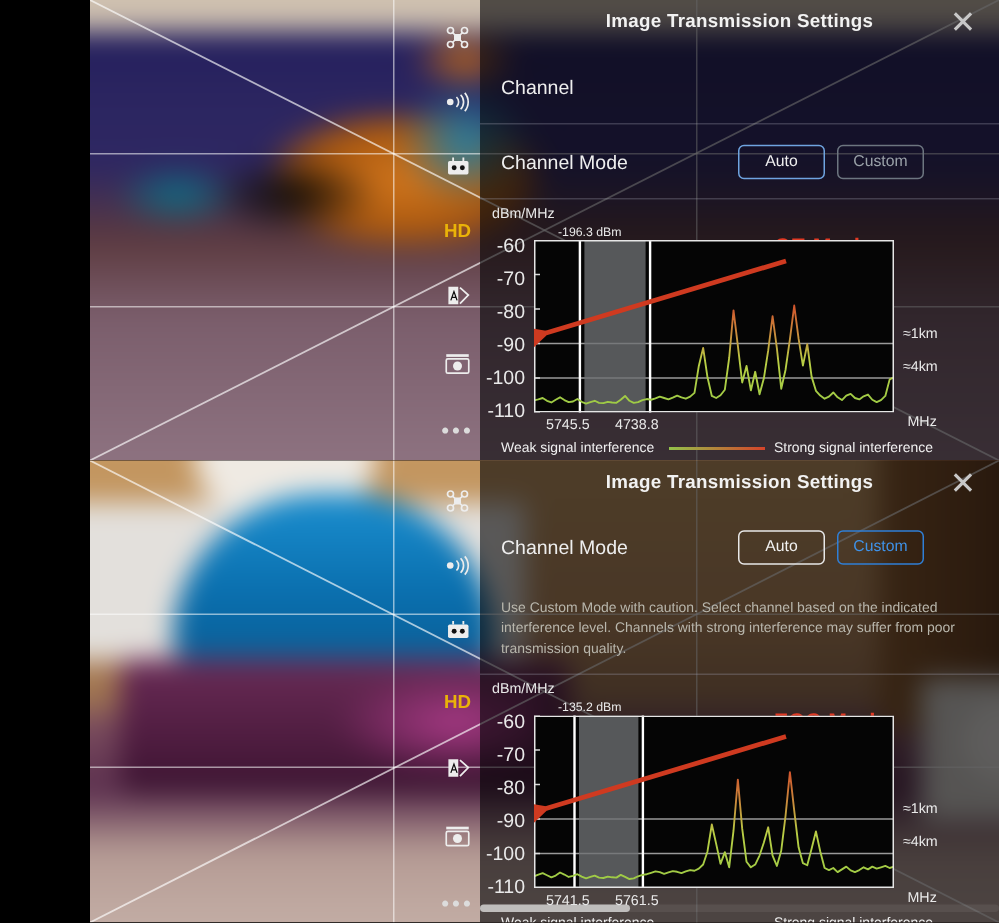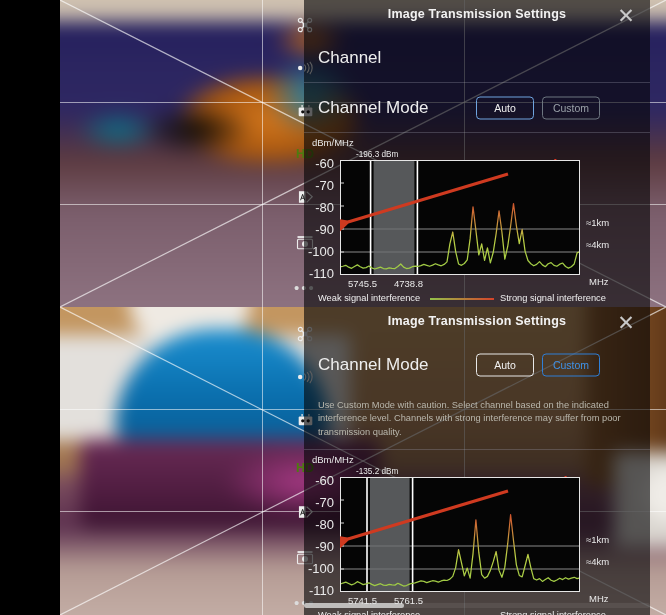--- a/index.html
+++ b/index.html
@@ -71,36 +71,36 @@
     border-radius:50%; background:#efece7; }
 
   
   .grid{ position:absolute; left:60px; top:0; width:606px; height:100%; pointer-events:none; }
   .grid .h{ position:absolute; left:0; width:100%; height:1px; background:rgba(255,255,255,.55); }
   .grid .v{ position:absolute; top:0; height:100%; width:1px; background:rgba(255,255,255,.55); }
   .grid .d{ position:absolute; left:0; top:0; width:100%; height:100%; }
 
   
   .panel{
-    position:absolute; right:16px; top:0; width:346px; height:100%;
+    position:absolute; right:0; top:0; width:346px; height:100%;
     background:rgba(5,5,6,.62);
   }
   .panel .hdr{ position:relative; height:33px; }
   .panel .hdr .title{
     position:absolute; left:0; right:0; top:7px; text-align:center;
     color:#f2f2f2; font-size:12.5px; font-weight:bold; letter-spacing:.2px;
   }
   .closeb{
     position:absolute; right:12px; top:4px; width:24px; height:24px;
     color:#c8c8c8; font-size:21px; line-height:24px; text-align:center; font-weight:300;
     cursor:pointer;
   }
   .row{ position:relative; height:50px; border-bottom:1px solid rgba(160,160,175,.30); }
   .row .lbl{ position:absolute; left:14px; top:50%; transform:translateY(-50%);
-    color:#eee; font-size:17px; }
+    color:#eee; font-size:13px; }
   .btn{
     position:absolute; top:50%; transform:translateY(-50%);
     height:23px; line-height:21px; text-align:center; font-size:10.5px;
     border-radius:4px; border:1px solid #6d7680; color:#9aa1a8; cursor:pointer;
     background:transparent;
   }
   .btn.blue{ border-color:#2f7fd6; color:#3f92e8; }
   .btn.whitetxt{ border-color:#6fa4e0; color:#f0f0f0; }
   .btn.white{ border-color:#e8e8e8; color:#f2f2f2; }
 
@@ -126,21 +126,21 @@
   .scrollbar .track{ position:absolute; left:0; width:100%; height:100%; background:rgba(255,255,255,.07); border-radius:3px;}
   .scrollbar .thumb{ position:absolute; left:0; top:0; height:100%; background:rgba(226,226,226,.75); border-radius:3px; }
 
   
   .rail{ position:absolute; left:287px; top:0; width:36px; height:100%; }
   .rail .it{
     position:absolute; left:0; width:36px; height:30px;
     display:flex; align-items:center; justify-content:center;
     color:#e6e6e6; cursor:pointer;
   }
-  .rail .it.hd{ color:#4d7c0f; font-size:12.5px; font-weight:bold;text-align:center; }
+  .rail .it.hd{ color:#eab308; font-size:12.5px; font-weight:bold;text-align:center; }
   .rail .it.dots{ color:#dcdcdc; font-size:15px; letter-spacing:2px; }
 </style>
 </head>
 <body>
 
 <div class="screen">
 
   <div class="frame top">
 
     <div class="feed feed-top">

